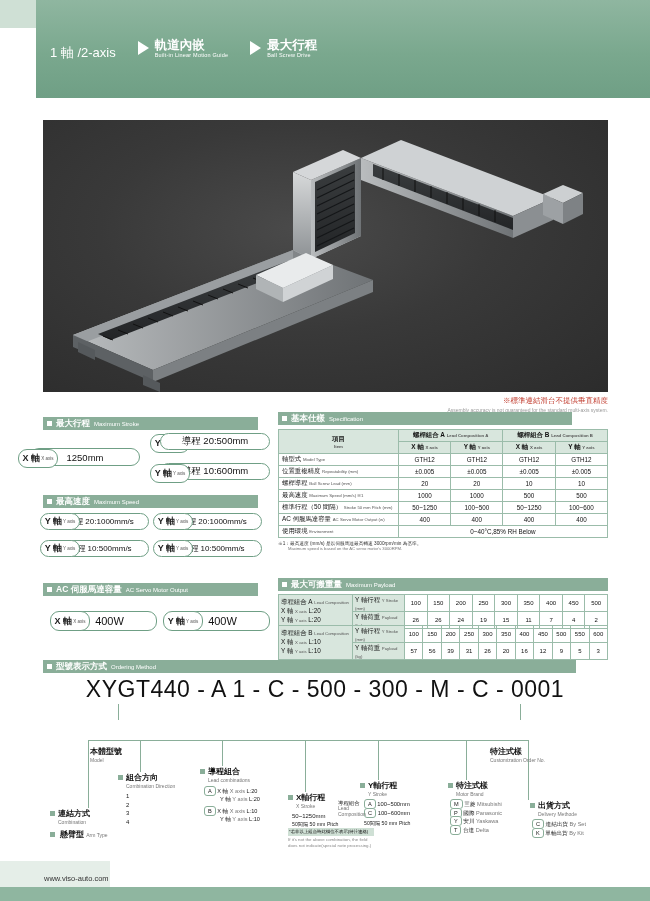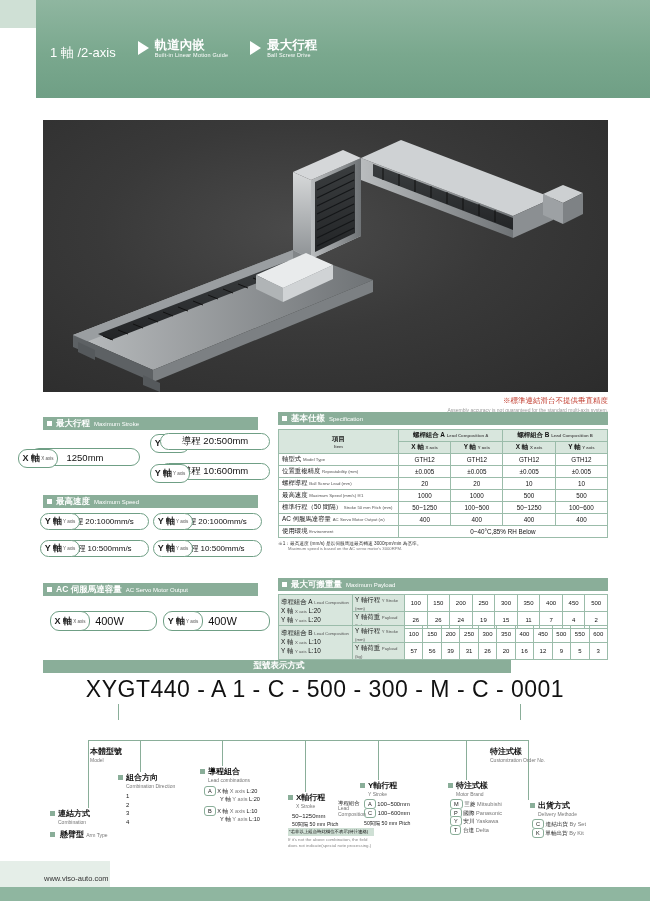--- a/index.html
+++ b/index.html
@@ -340,21 +340,21 @@
   <div class="pill" style="position:absolute;left:175px;top:611px;width:95px;height:20px;font-size:11px;">
     <span>400W</span>
   </div>
   <div style="position:absolute;left:163px;top:611px;">
     <div class="axis-badge" style="height:20px;">
       <span class="a">Y 軸</span>
       <span class="b">Y axis</span>
     </div>
   </div>
 
-  <div class="sec-bar" style="left:278px;top:412px;width:330px;">
+  <div class="sec-bar" style="left:278px;top:412px;width:294px;">
     <span class="dot"></span>
     <span class="cn">基本仕樣</span>
     <span class="en">Specification</span>
   </div>
 
   <div style="position:absolute;left:278px;top:429px;width:330px;">
     <table class="spec-tbl">
       <tbody>
           <tr>
         <th class="hd" rowspan="2" style="width:120px;">
@@ -559,21 +559,21 @@
         <td>16</td>
         <td>12</td>
         <td>9</td>
         <td>5</td>
         <td>3</td>
       </tr>
     </tbody>
       </table>
   </div>
 
-  <div class="sec-bar" style="left:43px;top:660px;width:468px;flex-direction:column;">
+  <div class="sec-bar" style="left:43px;top:660px;width:533px;">
     <span class="dot"></span>
     <span class="cn">型號表示方式</span>
     <span class="en">Ordering Method</span>
   </div>
 
   <div class="order-code" style="top:676px;">XYGT440 - A 1 - C - 500 - 300 - M - C - 0001</div>
 
   <div class="vline" style="left:118px;top:704px;width:1px;height:16px;"></div>
   <div class="vline" style="left:520px;top:704px;width:1px;height:16px;"></div>
   <div class="vline" style="left:88px;top:740px;width:1px;height:68px;"></div>

